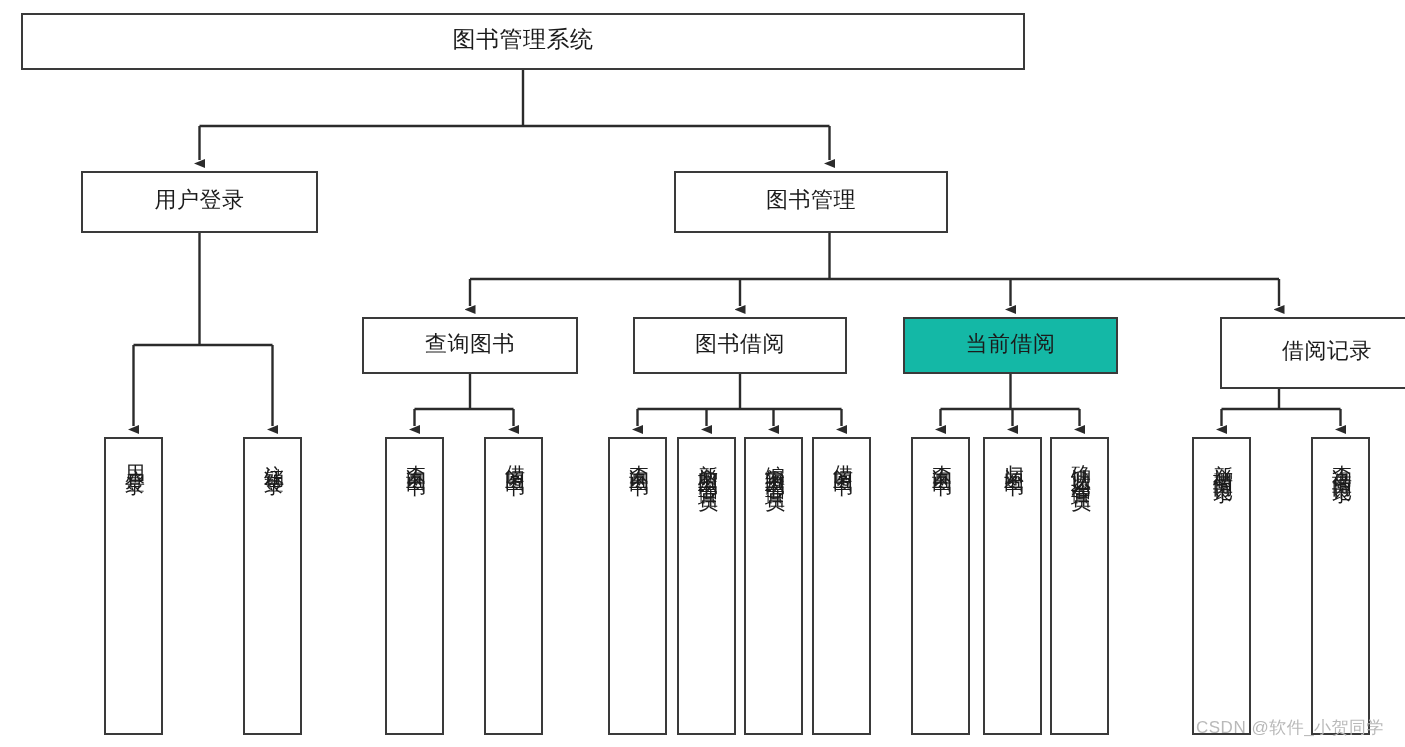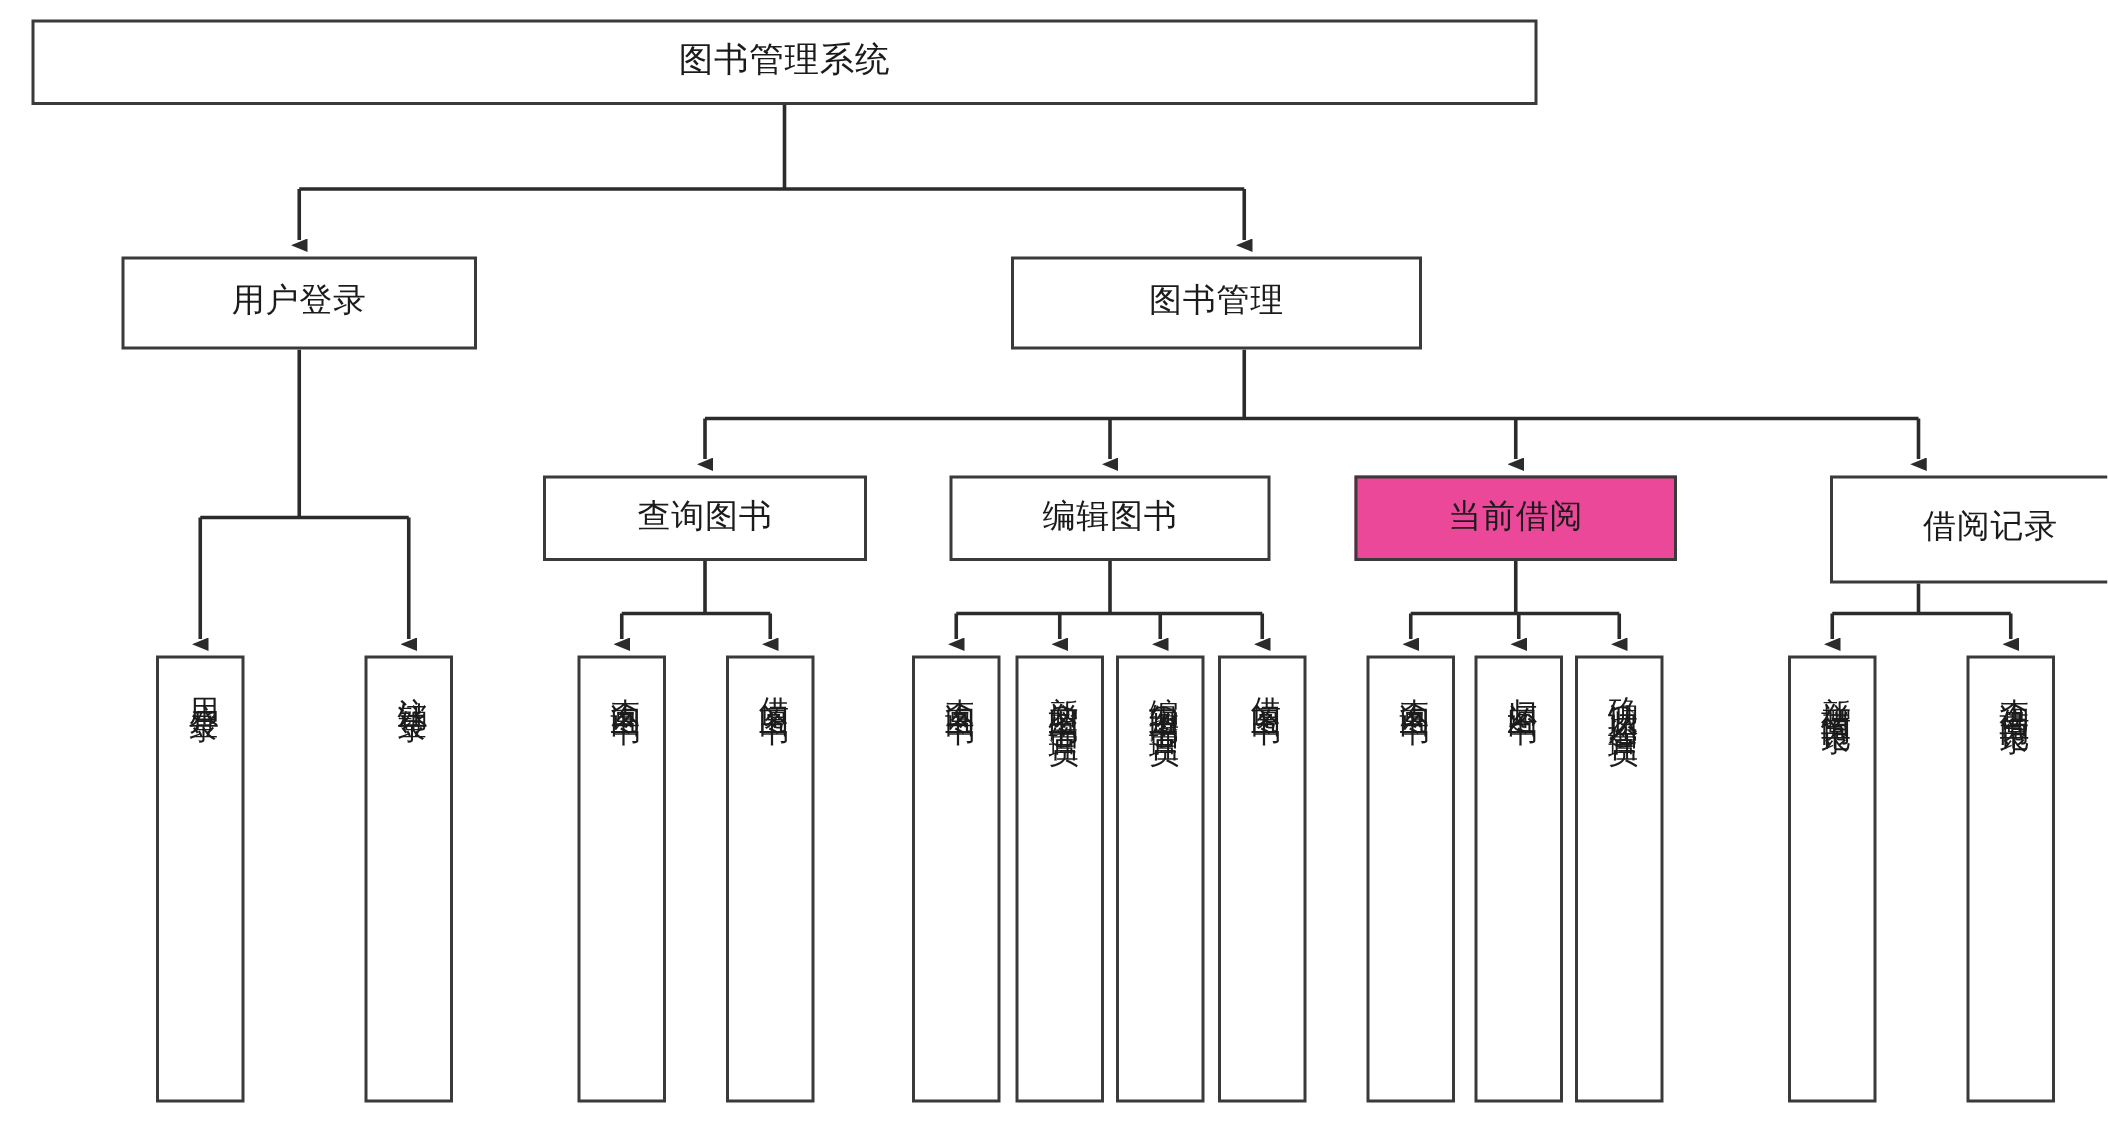--- a/index.html
+++ b/index.html
@@ -128,23 +128,23 @@
       <div class="node horiz" style="left: 81px; top: 171px; width: 237px; height: 62px; border-color: rgb(58, 58, 58); background: rgb(255, 255, 255); color: rgb(27, 27, 27);">
         <span class="label">用户登录</span>
       </div>
       <div class="node horiz" style="left: 674px; top: 171px; width: 274px; height: 62px; border-color: rgb(58, 58, 58); background: rgb(255, 255, 255); color: rgb(27, 27, 27);">
         <span class="label">图书管理</span>
       </div>
       <div class="node horiz" style="left: 362px; top: 317px; width: 216px; height: 57px; border-color: rgb(58, 58, 58); background: rgb(255, 255, 255); color: rgb(27, 27, 27);">
         <span class="label">查询图书</span>
       </div>
       <div class="node horiz" style="left: 633px; top: 317px; width: 214px; height: 57px; border-color: rgb(58, 58, 58); background: rgb(255, 255, 255); color: rgb(27, 27, 27);">
-        <span class="label">编辑图书</span>
+        <span class="label">图书借阅</span>
       </div>
-      <div class="node horiz" style="left: 903px; top: 317px; width: 215px; height: 57px; border-color: rgb(58, 58, 58); background: #ec4899; color: rgb(27, 27, 27);">
+      <div class="node horiz" style="left: 903px; top: 317px; width: 215px; height: 57px; border-color: rgb(58, 58, 58); background: #14b8a6; color: rgb(27, 27, 27);">
         <span class="label">当前借阅</span>
       </div>
       <div class="node horiz" style="left: 1172px; top: 317px; width: 214px; height: 72px; border-color: rgb(58, 58, 58); background: rgb(255, 255, 255); color: rgb(27, 27, 27); margin-left: 48px;">
         <span class="label">借阅记录</span>
       </div>
       <div class="node leaf" style="left: 104px; top: 437px; width: 59px; height: 298px; border-color: rgb(58, 58, 58); background: rgb(255, 255, 255); color: rgb(27, 27, 27);">
         <span class="label">用户登录</span>
       </div>
       <div class="node leaf" style="left: 243px; top: 437px; width: 59px; height: 298px; border-color: rgb(58, 58, 58); background: rgb(255, 255, 255); color: rgb(27, 27, 27);">
         <span class="label">注销登录</span>
@@ -177,13 +177,14 @@
         <span class="label">确认归还（管理员）</span>
       </div>
       <div class="node leaf" style="left: 1192px; top: 437px; width: 59px; height: 298px; border-color: rgb(58, 58, 58); background: rgb(255, 255, 255); color: rgb(27, 27, 27);">
         <span class="label">新增借阅记录</span>
       </div>
       <div class="node leaf" style="left: 1311px; top: 437px; width: 59px; height: 298px; border-color: rgb(58, 58, 58); background: rgb(255, 255, 255); color: rgb(27, 27, 27);">
         <span class="label">查询借阅记录</span>
       </div>
     </div>
 
+  <div class="watermark" style="left: 1196px; top: 716px; color: rgb(185, 185, 185);">CSDN @软件_小贺同学</div>
 </div>
 
 </body></html>

